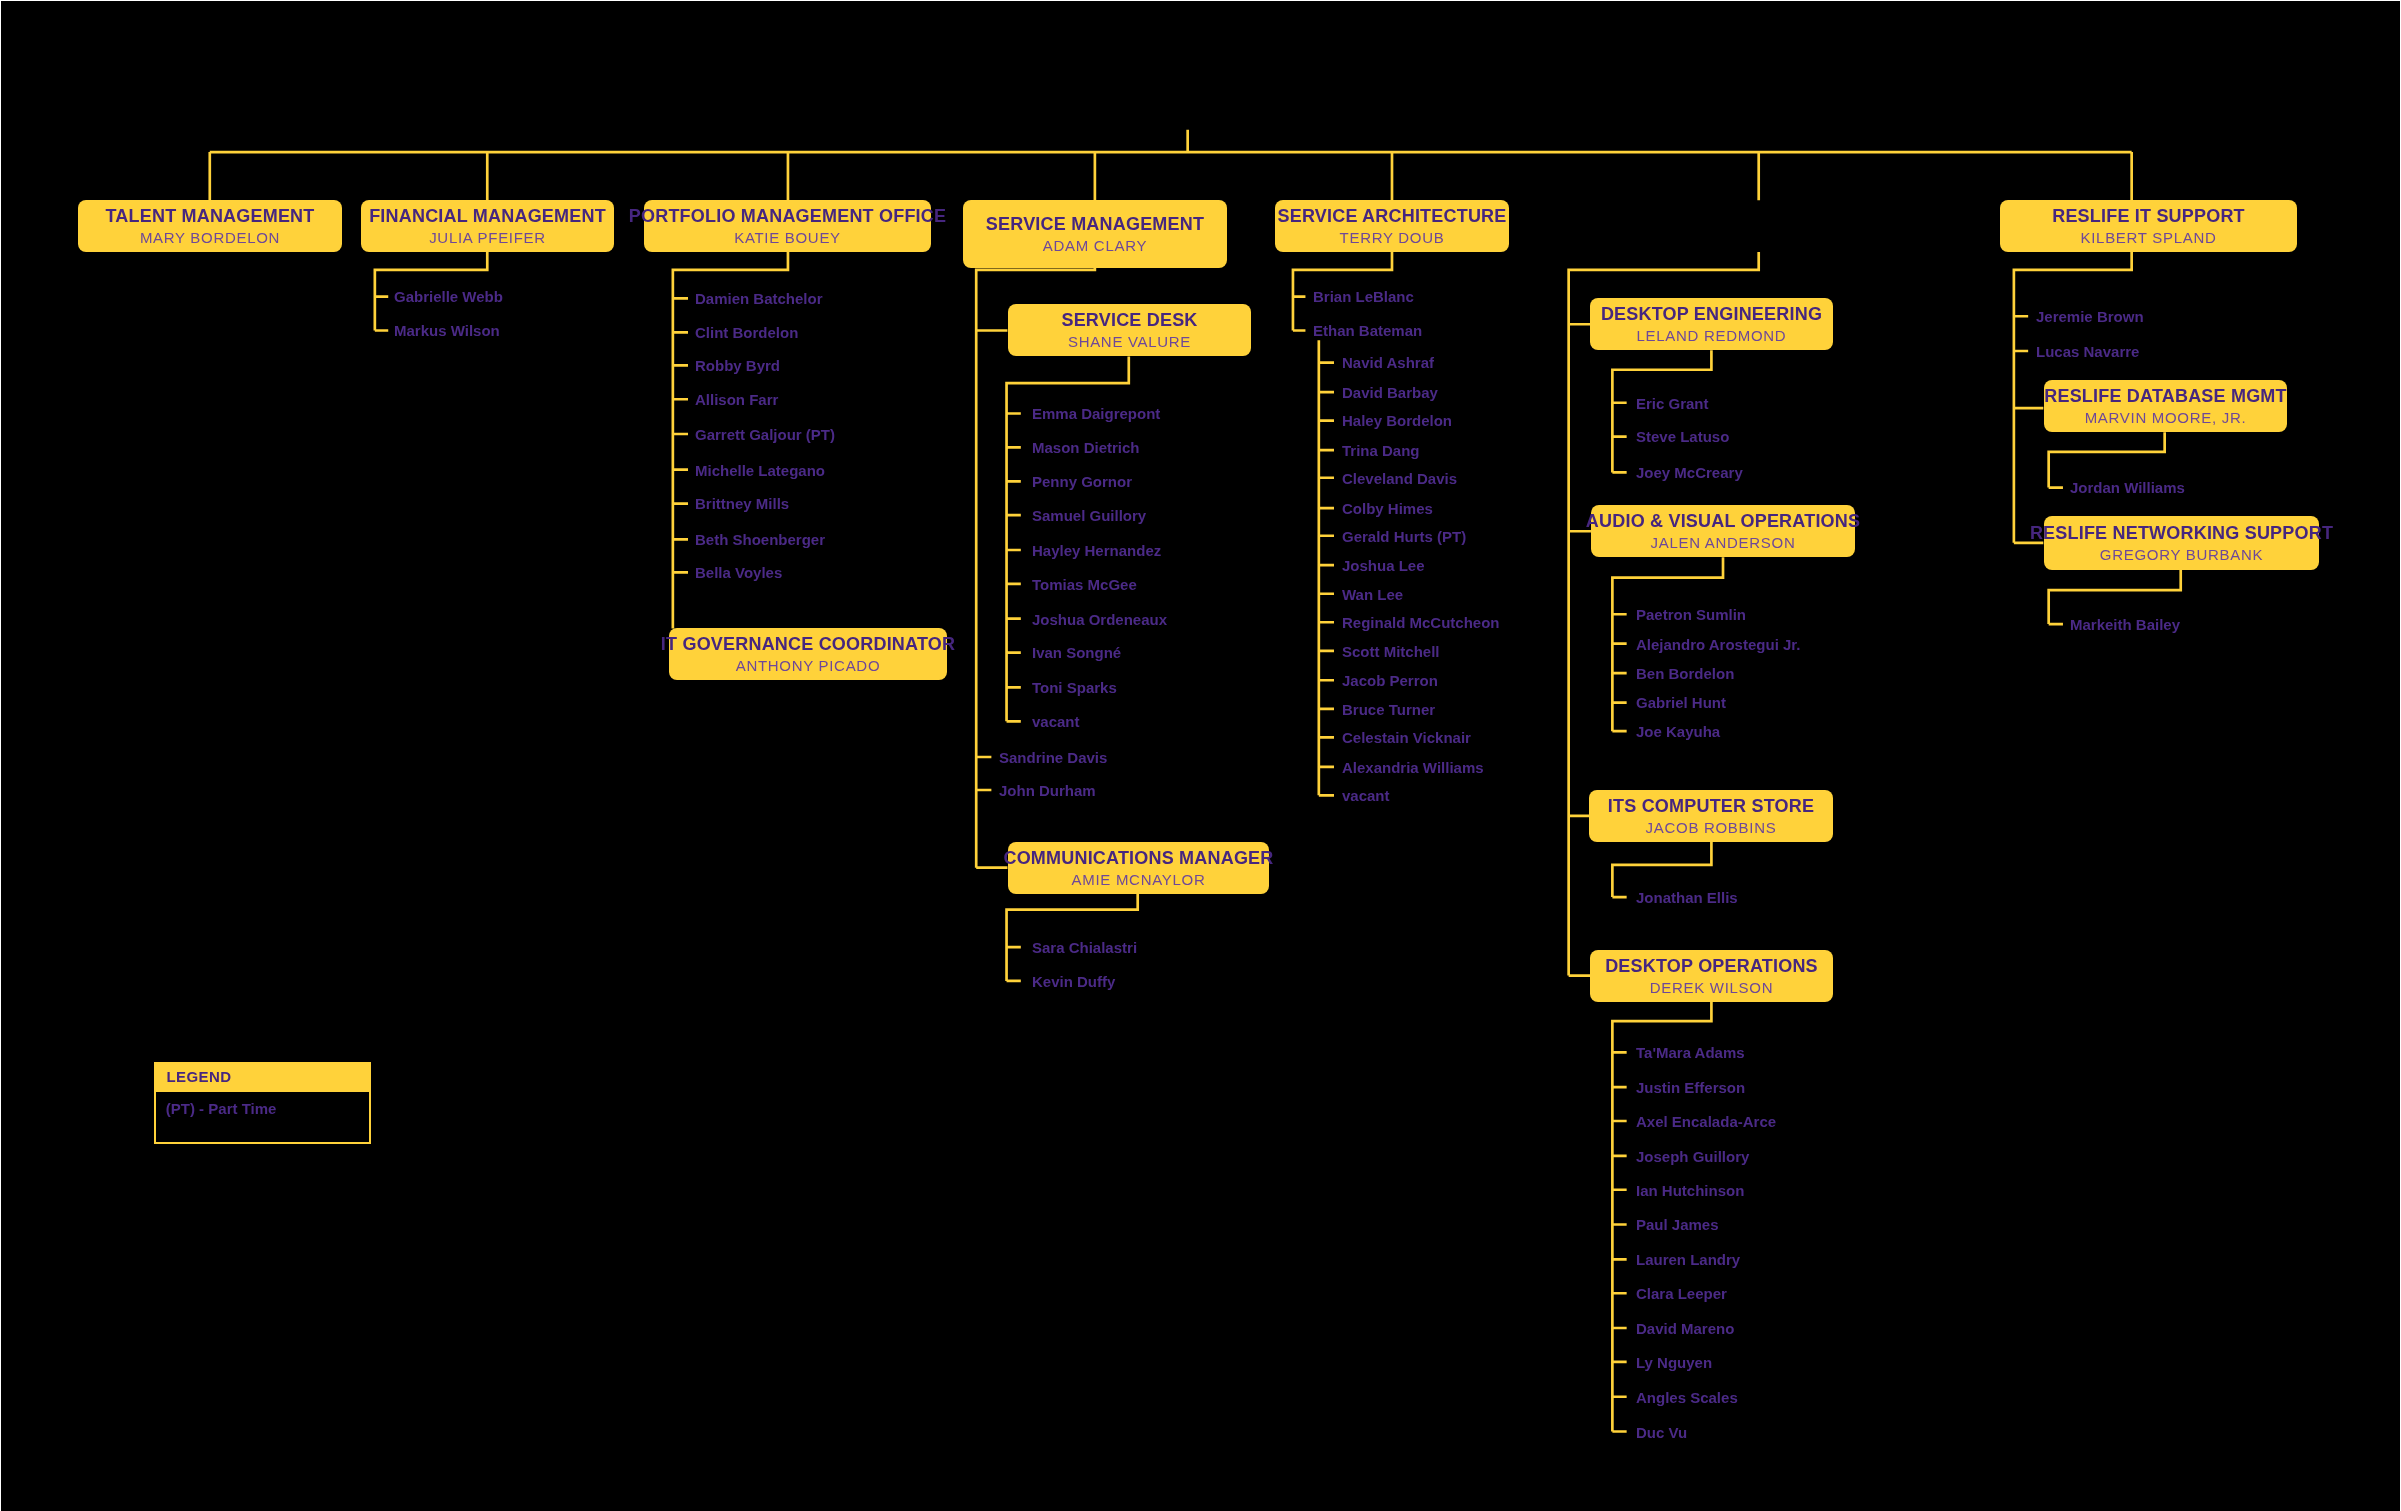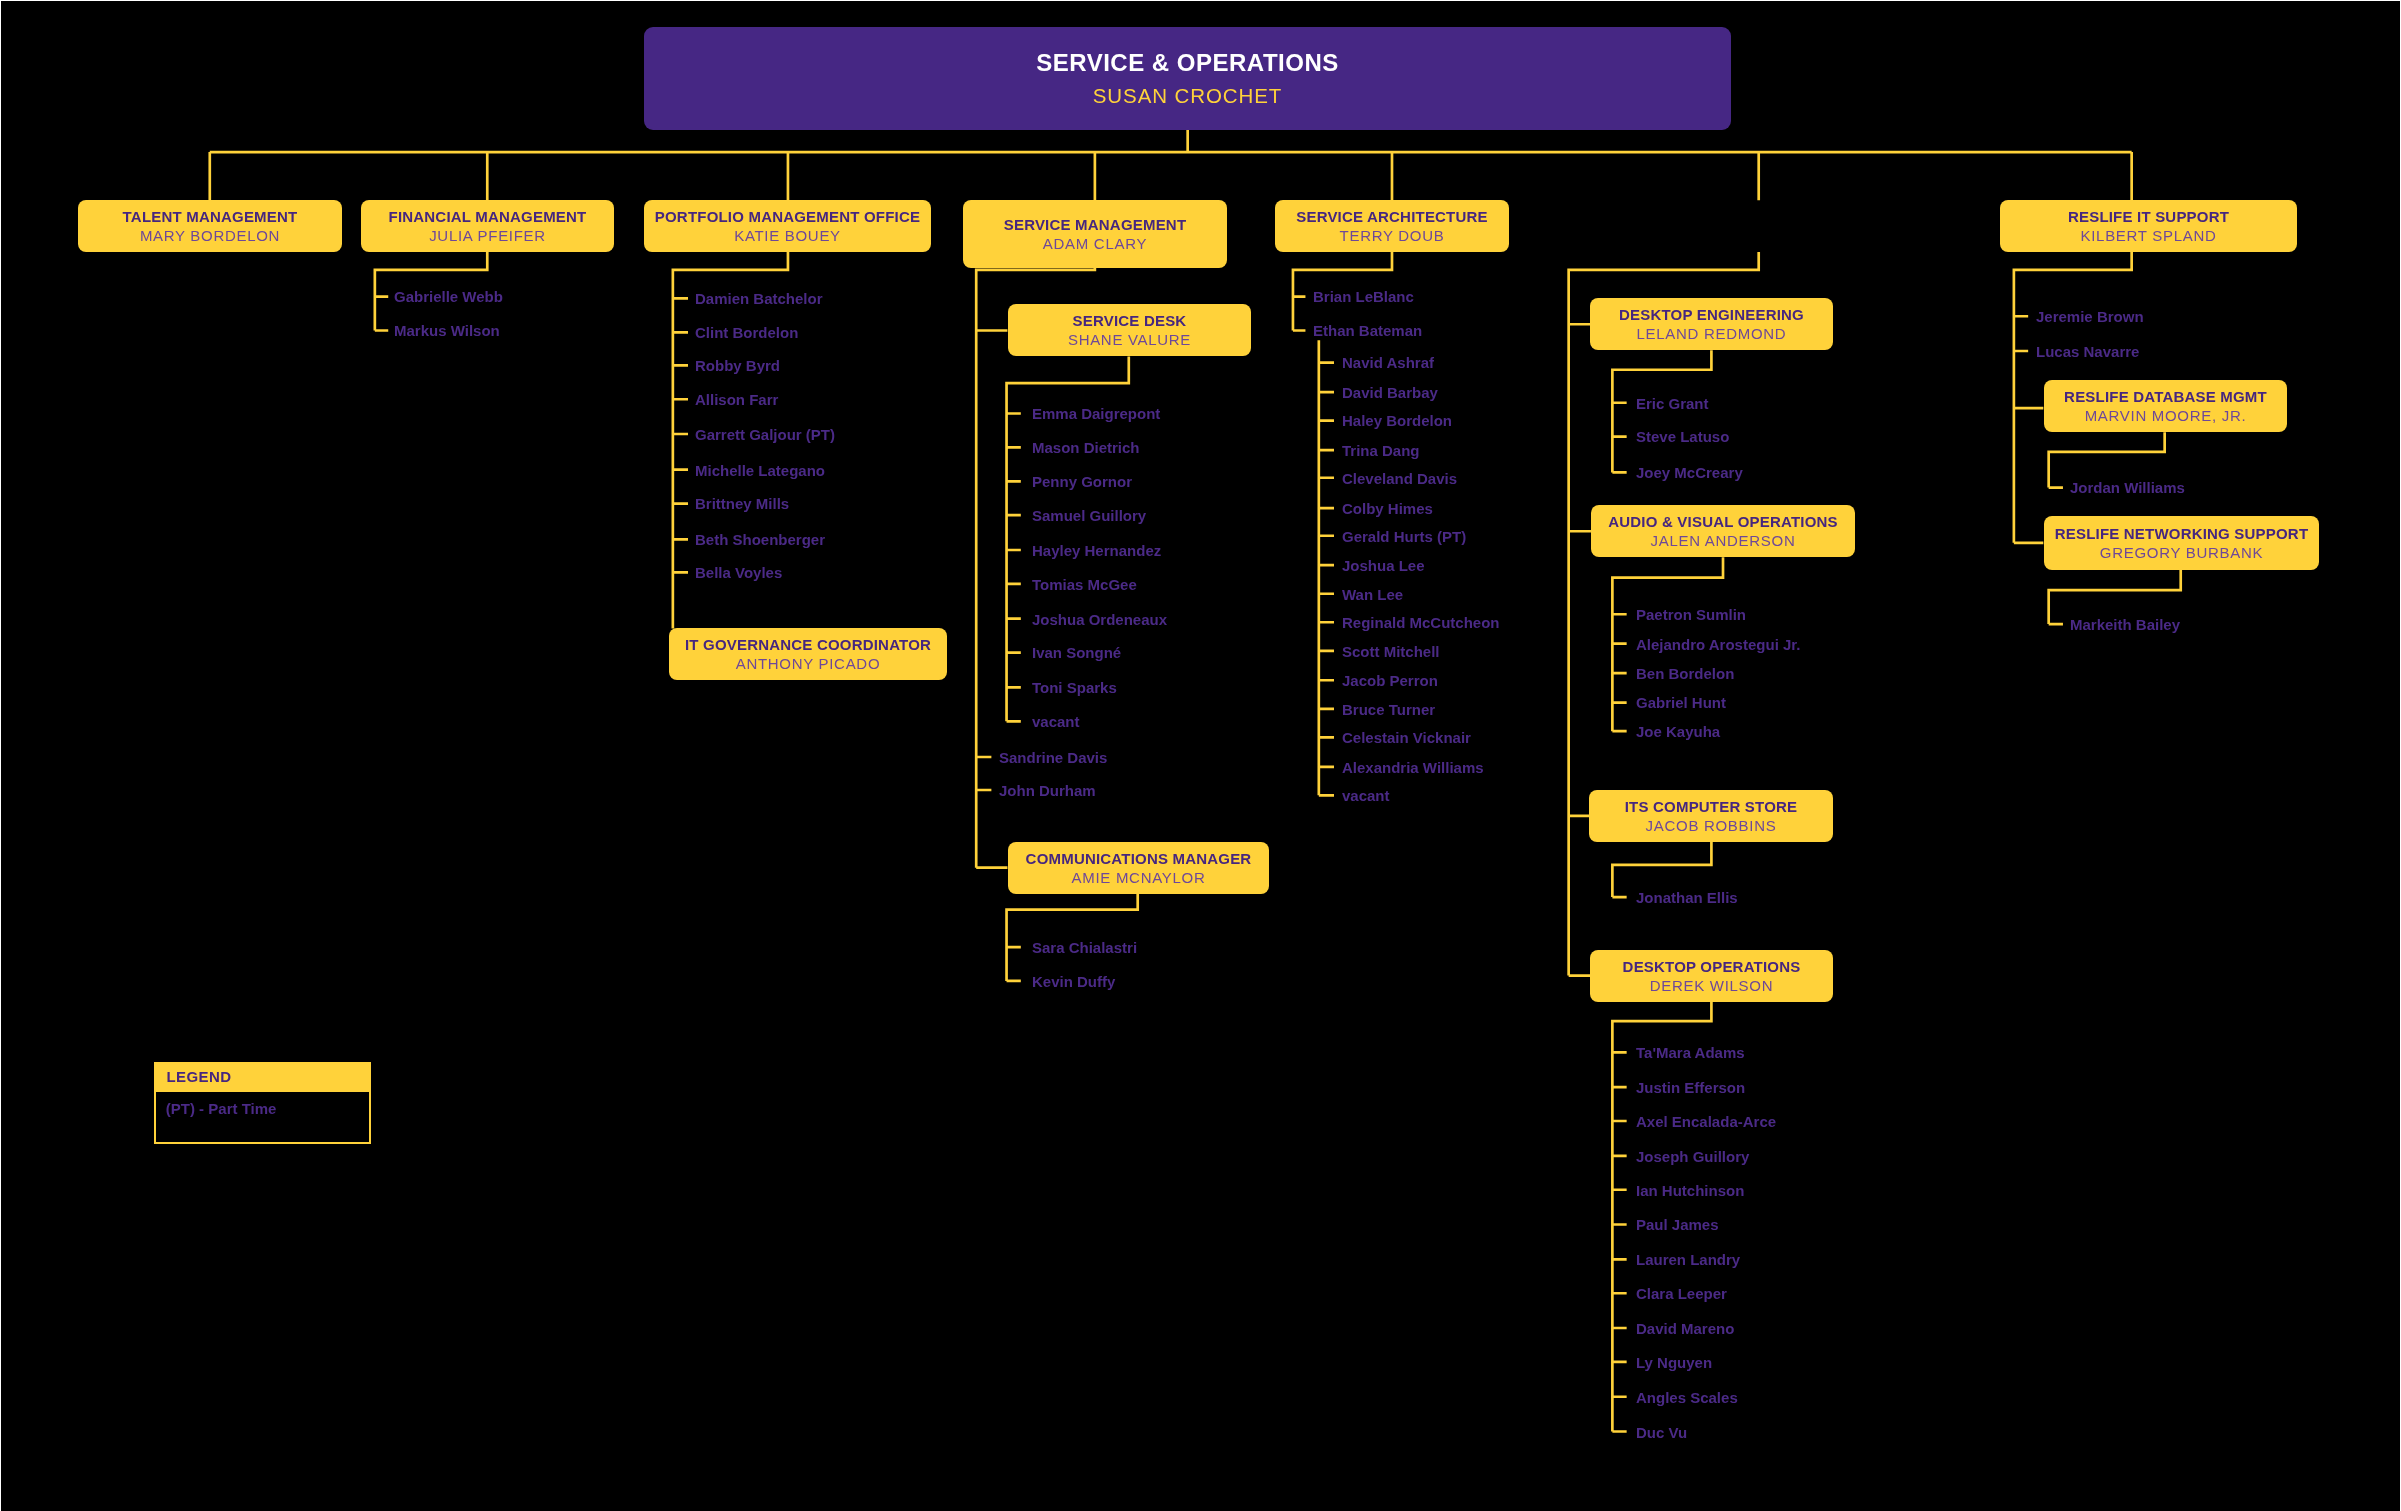--- a/index.html
+++ b/index.html
@@ -5,21 +5,21 @@
 <style>
   html,body{margin:0;padding:0;background:#000;}
   #stage{position:relative;width:2401px;height:1512px;background:#000;
          border:1.8px solid #fff;box-sizing:border-box;overflow:hidden;
          font-family:"Liberation Sans",sans-serif;}
   #lines{position:absolute;left:0;top:0;width:2401px;height:1512px;}
   #lines path{stroke:#FFD23A;stroke-width:3;fill:none;}
   .box{position:absolute;background:#FFD23A;border-radius:8px;display:flex;
        flex-direction:column;align-items:center;justify-content:center;
        text-align:center;gap:2.7px;box-sizing:border-box;}
-  .box .t{color:#46267F;font-weight:700;font-size:15px;letter-spacing:0.2px;white-space:nowrap;}
+  .box .t{color:#46267F;font-weight:700;font-size:18px;letter-spacing:0.2px;white-space:nowrap;}
   .box .n{color:#6E4899;font-size:15px;letter-spacing:0.7px;white-space:nowrap;}
   .root{background:#462784;border-radius:9px;gap:6.2px;}
   .root .t{color:#ffffff;font-size:24px;letter-spacing:0.5px;}
   .root .n{color:#FFD23A;font-size:20.5px;letter-spacing:0.9px;}
   .person{position:absolute;transform:translateY(-50%);color:#4B2A87;
           font-weight:700;font-size:15px;white-space:nowrap;}
   .legend-header{position:absolute;left:153px;top:1061px;width:217px;height:28px;
           background:#FFD23A;color:#46267F;font-weight:700;font-size:15px;
           display:flex;align-items:center;padding-left:12.5px;box-sizing:border-box;
           letter-spacing:0.4px;}
@@ -35,24 +35,20 @@
   <svg id="lines" viewBox="0 0 2691 1694">
     <path d="M1330 144V169 M234 169H2388 M234 169V223 M545 169V223 M882 169V223 M1226 169V223 M1559 169V223 M1970 169V223 M2388 169V223"></path>
     <path d="M545 281V301H419V369 M419 331H434 M419 369H434"></path>
     <path d="M882 281V301H753V703 M753 333H770 M753 371H770 M753 408H770 M753 446H770 M753 485H770 M753 525H770 M753 563H770 M753 603H770 M753 640H770"></path>
     <path d="M1226 281V301H1093V971 M1093 369H1128 M1093 847H1110 M1093 884H1110 M1093 971H1128 M1264 398V428H1127V807 M1127 462H1143 M1127 500H1143 M1127 538H1143 M1127 576H1143 M1127 615H1143 M1127 653H1143 M1127 692H1143 M1127 730H1143 M1127 769H1143 M1127 807H1143 M1274 1000V1018H1127V1098 M1127 1060H1143 M1127 1098H1143"></path>
     <path d="M1559 281V301H1448V369 M1448 331H1462 M1448 369H1462 M1477 380V890 M1477 405H1494 M1477 438H1494 M1477 470H1494 M1477 503H1494 M1477 534H1494 M1477 568H1494 M1477 599H1494 M1477 632H1494 M1477 664H1494 M1477 696H1494 M1477 728H1494 M1477 761H1494 M1477 793H1494 M1477 825H1494 M1477 858H1494 M1477 890H1494"></path>
     <path d="M1970 281V301H1757V1092 M1757 362H1781 M1757 594H1782 M1757 913H1780 M1757 1092H1781 M1917 391V413H1806V528 M1806 450H1822 M1806 488H1822 M1806 528H1822 M1930 623V646H1806V818 M1806 687H1822 M1806 720H1822 M1806 753H1822 M1806 786H1822 M1806 818H1822 M1917 942V968H1806V1004 M1806 1004H1822 M1917 1121V1143H1806V1603 M1806 1178H1822 M1806 1217H1822 M1806 1255H1822 M1806 1294H1822 M1806 1332H1822 M1806 1371H1822 M1806 1410H1822 M1806 1448H1822 M1806 1487H1822 M1806 1525H1822 M1806 1564H1822 M1806 1603H1822"></path>
     <path d="M2388 281V301H2256V607 M2256 353H2272 M2256 392H2272 M2256 456H2289 M2256 607H2289 M2425 483V505H2295V545 M2295 545H2311 M2443 637V660H2295V698 M2295 698H2311"></path>
   </svg>
 
-  <div class="box root" style="left:643px;top:26px;width:1087px;height:103px">
-    <div class="t">SERVICE &amp; OPERATIONS</div>
-    <div class="n">SUSAN CROCHET</div>
-  </div>
 
   <div class="box" style="left:77px;top:199px;width:264px;height:52px">
     <div class="t">TALENT MANAGEMENT</div>
     <div class="n">MARY BORDELON</div>
   </div>
   <div class="box" style="left:360px;top:199px;width:253px;height:52px">
     <div class="t">FINANCIAL MANAGEMENT</div>
     <div class="n">JULIA PFEIFER</div>
   </div>
   <div class="box" style="left:643px;top:199px;width:287px;height:52px">

